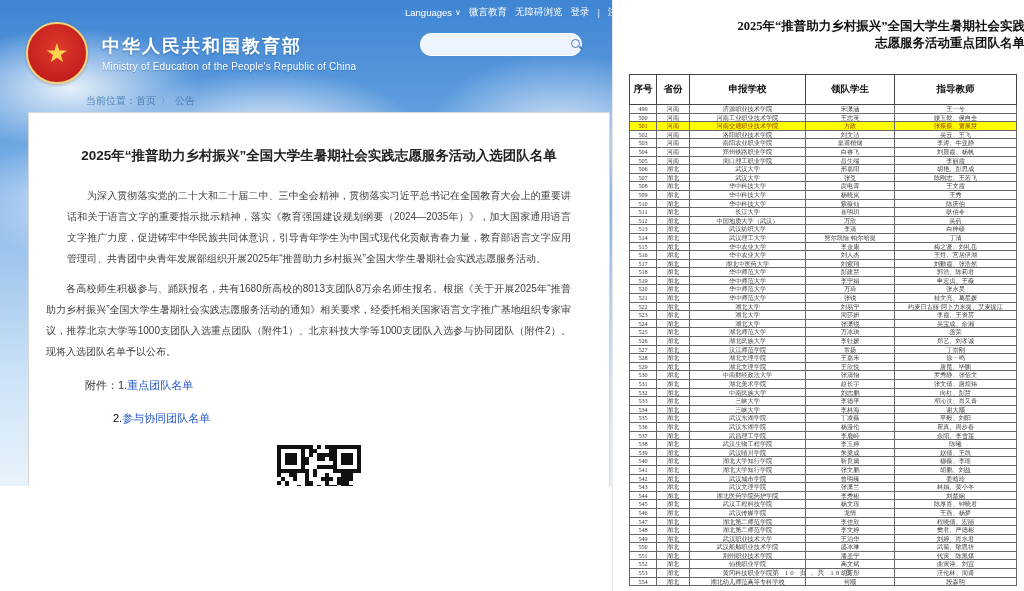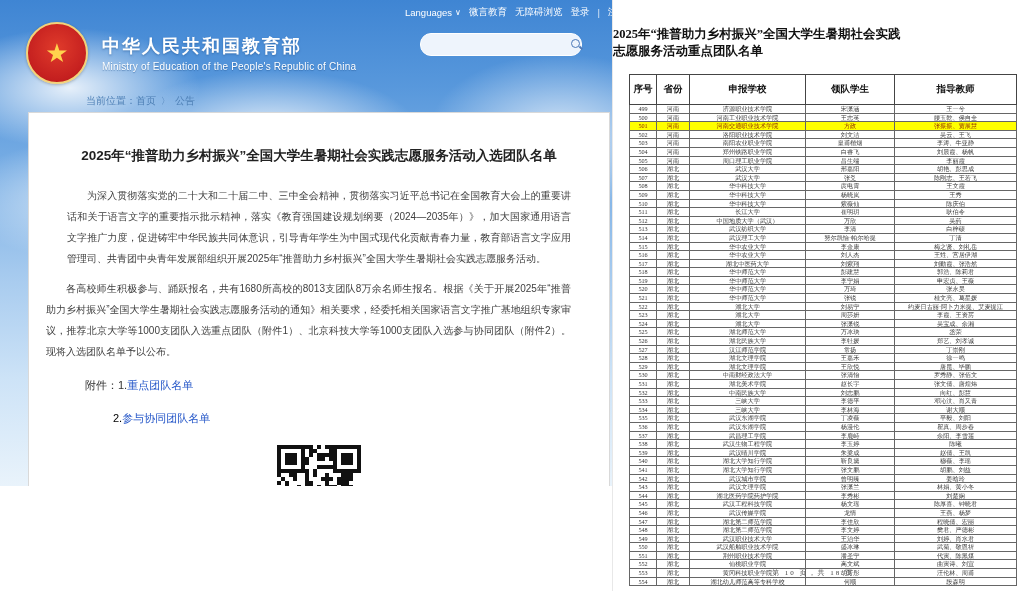--- a/index.html
+++ b/index.html
@@ -63,21 +63,21 @@
   .card-footer{position:absolute;left:20px;right:20px;bottom:7px;height:23px;background:#f1f1f1;
        display:flex;align-items:center;justify-content:space-between;padding:0 14px;
        font-size:9.5px;color:#737373;}
   .fav{margin-left:18px;cursor:pointer;}
   .fav .star-o{font-size:10px;margin-right:2px;color:#8a8a8a;}
   .black-bar{position:absolute;left:0;top:577px;width:612px;height:14px;background:#0c0c0c;}
 
   
   .right-pane{position:absolute;left:612px;top:0;width:412px;height:591px;background:#ffffff;
        font-family:"Liberation Serif",serif;border-left:1px solid #e8e8e8;}
-  .doc-title{margin-top:26px;text-align:left;font-weight:bold;font-size:12.5px;
+  .doc-title{margin-top:18px;text-align:right;font-weight:bold;font-size:12.5px;
        line-height:17px;color:#111;}
   .doc-table{position:absolute;left:16px;top:74px;width:388px;border-collapse:collapse;table-layout:fixed;}
   .doc-table th{border:1px solid #444;font-size:9.5px;font-weight:bold;height:29px;
        color:#111;padding:0;}
   .doc-table td{border:0.5px solid #666;font-size:6.2px;line-height:7.6px;height:7.6px;
        color:#3a3a3a;text-align:center;padding:0;overflow:hidden;white-space:nowrap;}
   tr.hl td{background:#ffff00;color:#8b2500;}
   .page-num{position:absolute;left:0;right:12px;top:568px;text-align:center;font-size:7px;
        color:#444;letter-spacing:2px;}
 </style>

